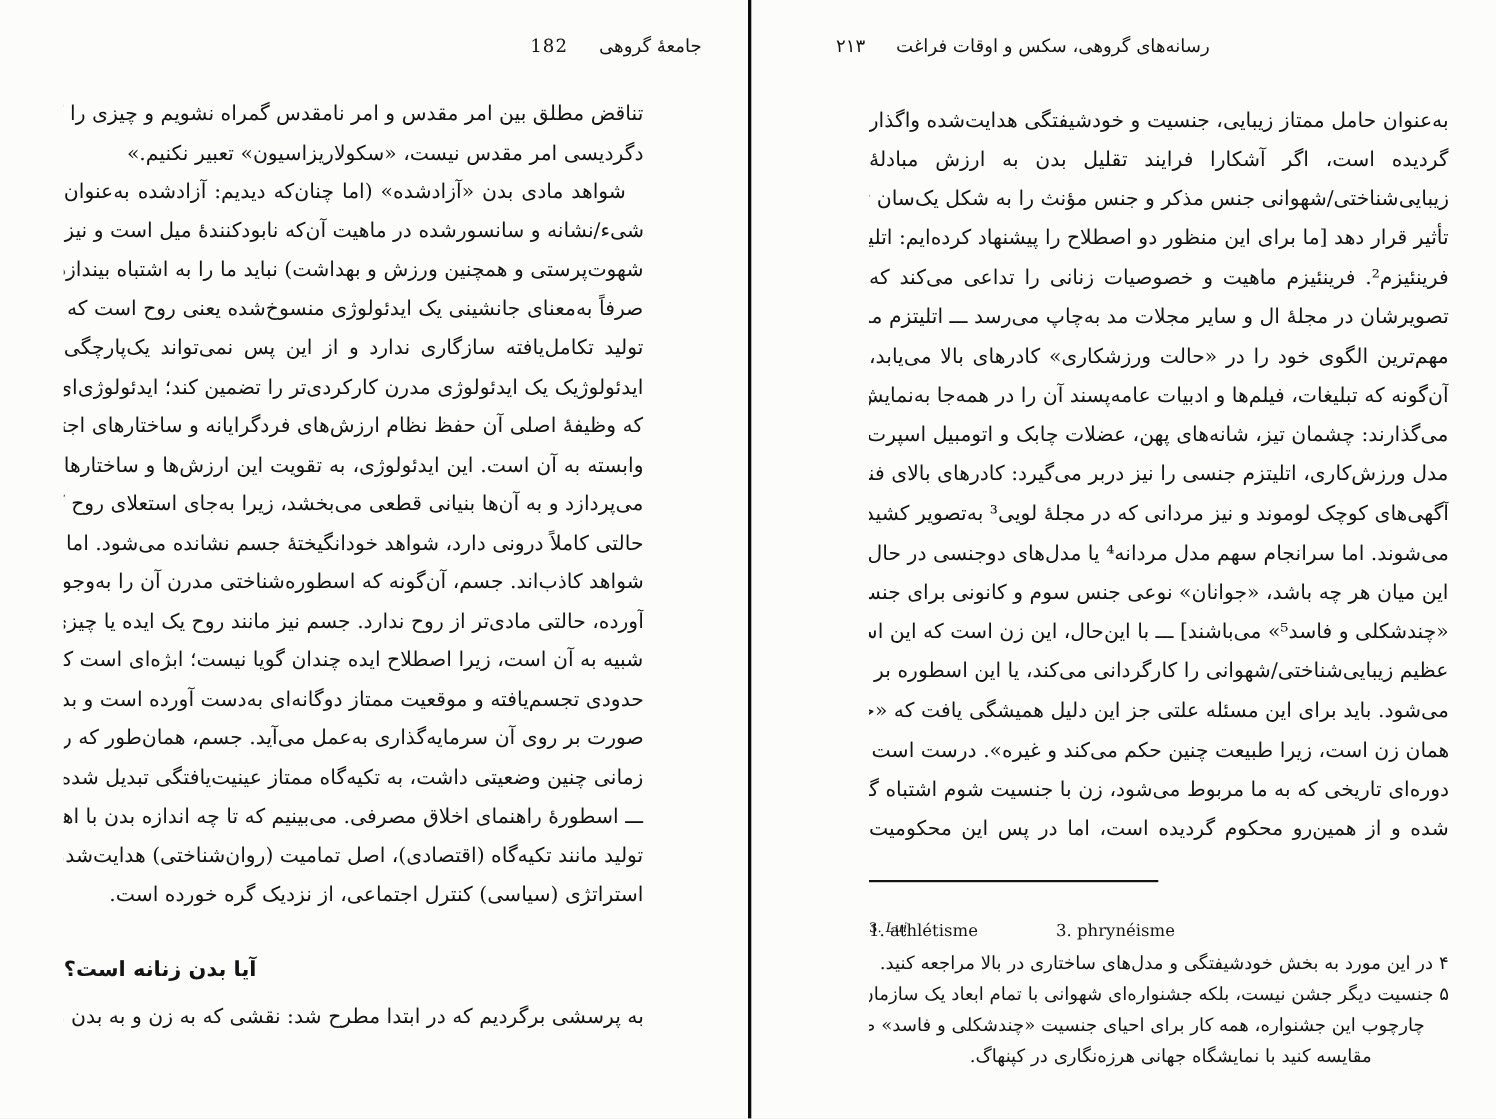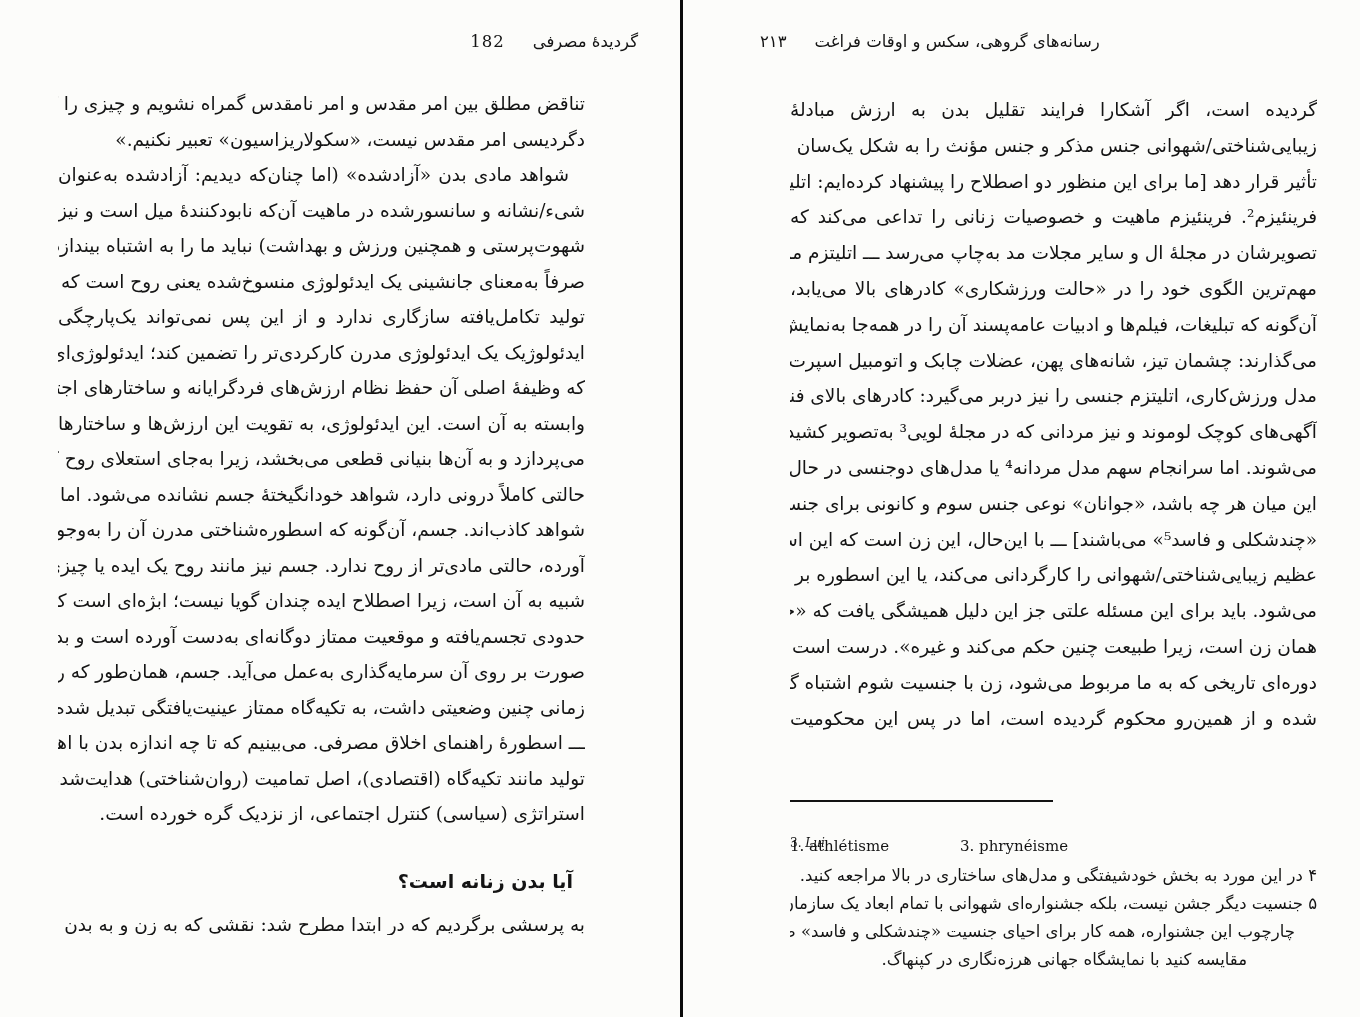--- a/index.html
+++ b/index.html
@@ -21,43 +21,43 @@
   .col-right{left:790px;top:92px;width:527px;}
   .tline{
     text-align:justify;text-align-last:justify;text-justify:inter-word;
     overflow:hidden;white-space:nowrap;
   }
   .col-left .tline{height:35.5px;line-height:35.5px;}
   .col-right .tline{height:35.8px;line-height:35.8px;}
   .tline.end{text-align-last:right;}
   .tline.indent{padding-right:16px;}
   .heading{
-    position:absolute;left:46px;top:866px;width:527px;direction:rtl;
-    text-align:right;font-weight:bold;font-size:19px;line-height:30px;
+    position:absolute;left:58px;top:866px;width:527px;direction:rtl;
+    text-align:left;font-weight:bold;font-size:19px;line-height:30px;
   }
   .after-col{left:58px;top:914px;width:527px;}
   .fn-sep{position:absolute;left:790px;top:800px;width:263px;border-top:2px solid #121212;}
   .fn-latin{position:absolute;left:790px;top:834px;width:527px;direction:ltr;font-size:15px;line-height:24px;}
   .fn-latin .fn-item2{position:absolute;left:170px;top:0;}
   .fn-lui{position:absolute;left:790px;top:831px;direction:ltr;font-size:12px;line-height:24px;}
   .fn-lui i{font-style:italic;}
   .fn-fa{position:absolute;left:790px;top:842px;width:527px;direction:rtl;font-size:16.5px;margin-top:20px;}
   .fn-fa .tline{height:28px;line-height:28px;}
   .fn-fa .tline.cont{padding-right:22px;}
   .fn-fa .tline.cont2{padding-right:70px;}
 </style>
 </head>
 <body>
 
 <div class="scan">
 
   <div class="gutter"></div>
 
   <div class="pagehead pagehead-left">
-    <span>گردیدهٔ مصرفی</span>
+    <span>جامعهٔ گروهی</span>
     <span class="pagenum">182</span>
   </div>
 
   <div class="body-col col-left">
       <div class="tline">تناقض مطلق بین امر مقدس و امر نامقدس گمراه نشویم و چیزی را که جز</div>
       <div class="tline end">دگردیسی امر مقدس نیست، «سکولاریزاسیون» تعبیر نکنیم.»</div>
       <div class="tline indent">شواهد مادی بدن «آزادشده» (اما چنان‌که دیدیم: آزادشده به‌عنوان</div>
       <div class="tline">شیء/نشانه و سانسورشده در ماهیت آن‌که نابودکنندهٔ میل است و نیز در</div>
       <div class="tline">شهوت‌پرستی و همچنین ورزش و بهداشت) نباید ما را به اشتباه بیندازد ـــ این</div>
       <div class="tline">صرفاً به‌معنای جانشینی یک ایدئولوژی منسوخ‌شده یعنی روح است که با نظام</div>
@@ -83,20 +83,21 @@
   <div class="body-col after-col">
       <div class="tline">به پرسشی برگردیم که در ابتدا مطرح شد: نقشی که به زن و به بدن زن</div>
     </div>
 
   <div class="pagehead pagehead-right">
     <span>رسانه‌های گروهی، سکس و اوقات فراغت</span>
     <span class="pagenum">۲۱۳</span>
   </div>
 
   <div class="body-col col-right">
+      <div class="tline">به‌عنوان حامل ممتاز زیبایی، جنسیت و خودشیفتگی هدایت‌شده واگذار</div>
       <div class="tline">گردیده است، اگر آشکارا فرایند تقلیل بدن به ارزش مبادلهٔ</div>
       <div class="tline">زیبایی‌شناختی/شهوانی جنس مذکر و جنس مؤنث را به شکل یک‌سان تحت</div>
       <div class="tline">تأثیر قرار دهد [ما برای این منظور دو اصطلاح را پیشنهاد کرده‌ایم: اتلیتزم¹ و</div>
       <div class="tline">فرینئیزم². فرینئیزم ماهیت و خصوصیات زنانی را تداعی می‌کند که</div>
       <div class="tline">تصویرشان در مجلهٔ ال و سایر مجلات مد به‌چاپ می‌رسد ـــ اتلیتزم مردانه،</div>
       <div class="tline">مهم‌ترین الگوی خود را در «حالت ورزشکاری» کادرهای بالا می‌یابد،</div>
       <div class="tline">آن‌گونه که تبلیغات، فیلم‌ها و ادبیات عامه‌پسند آن را در همه‌جا به‌نمایش</div>
       <div class="tline">می‌گذارند: چشمان تیز، شانه‌های پهن، عضلات چابک و اتومبیل اسپرت. این</div>
       <div class="tline">مدل ورزش‌کاری، اتلیتزم جنسی را نیز دربر می‌گیرد: کادرهای بالای فنی در</div>
       <div class="tline">آگهی‌های کوچک لوموند و نیز مردانی که در مجلهٔ لویی³ به‌تصویر کشیده</div>

